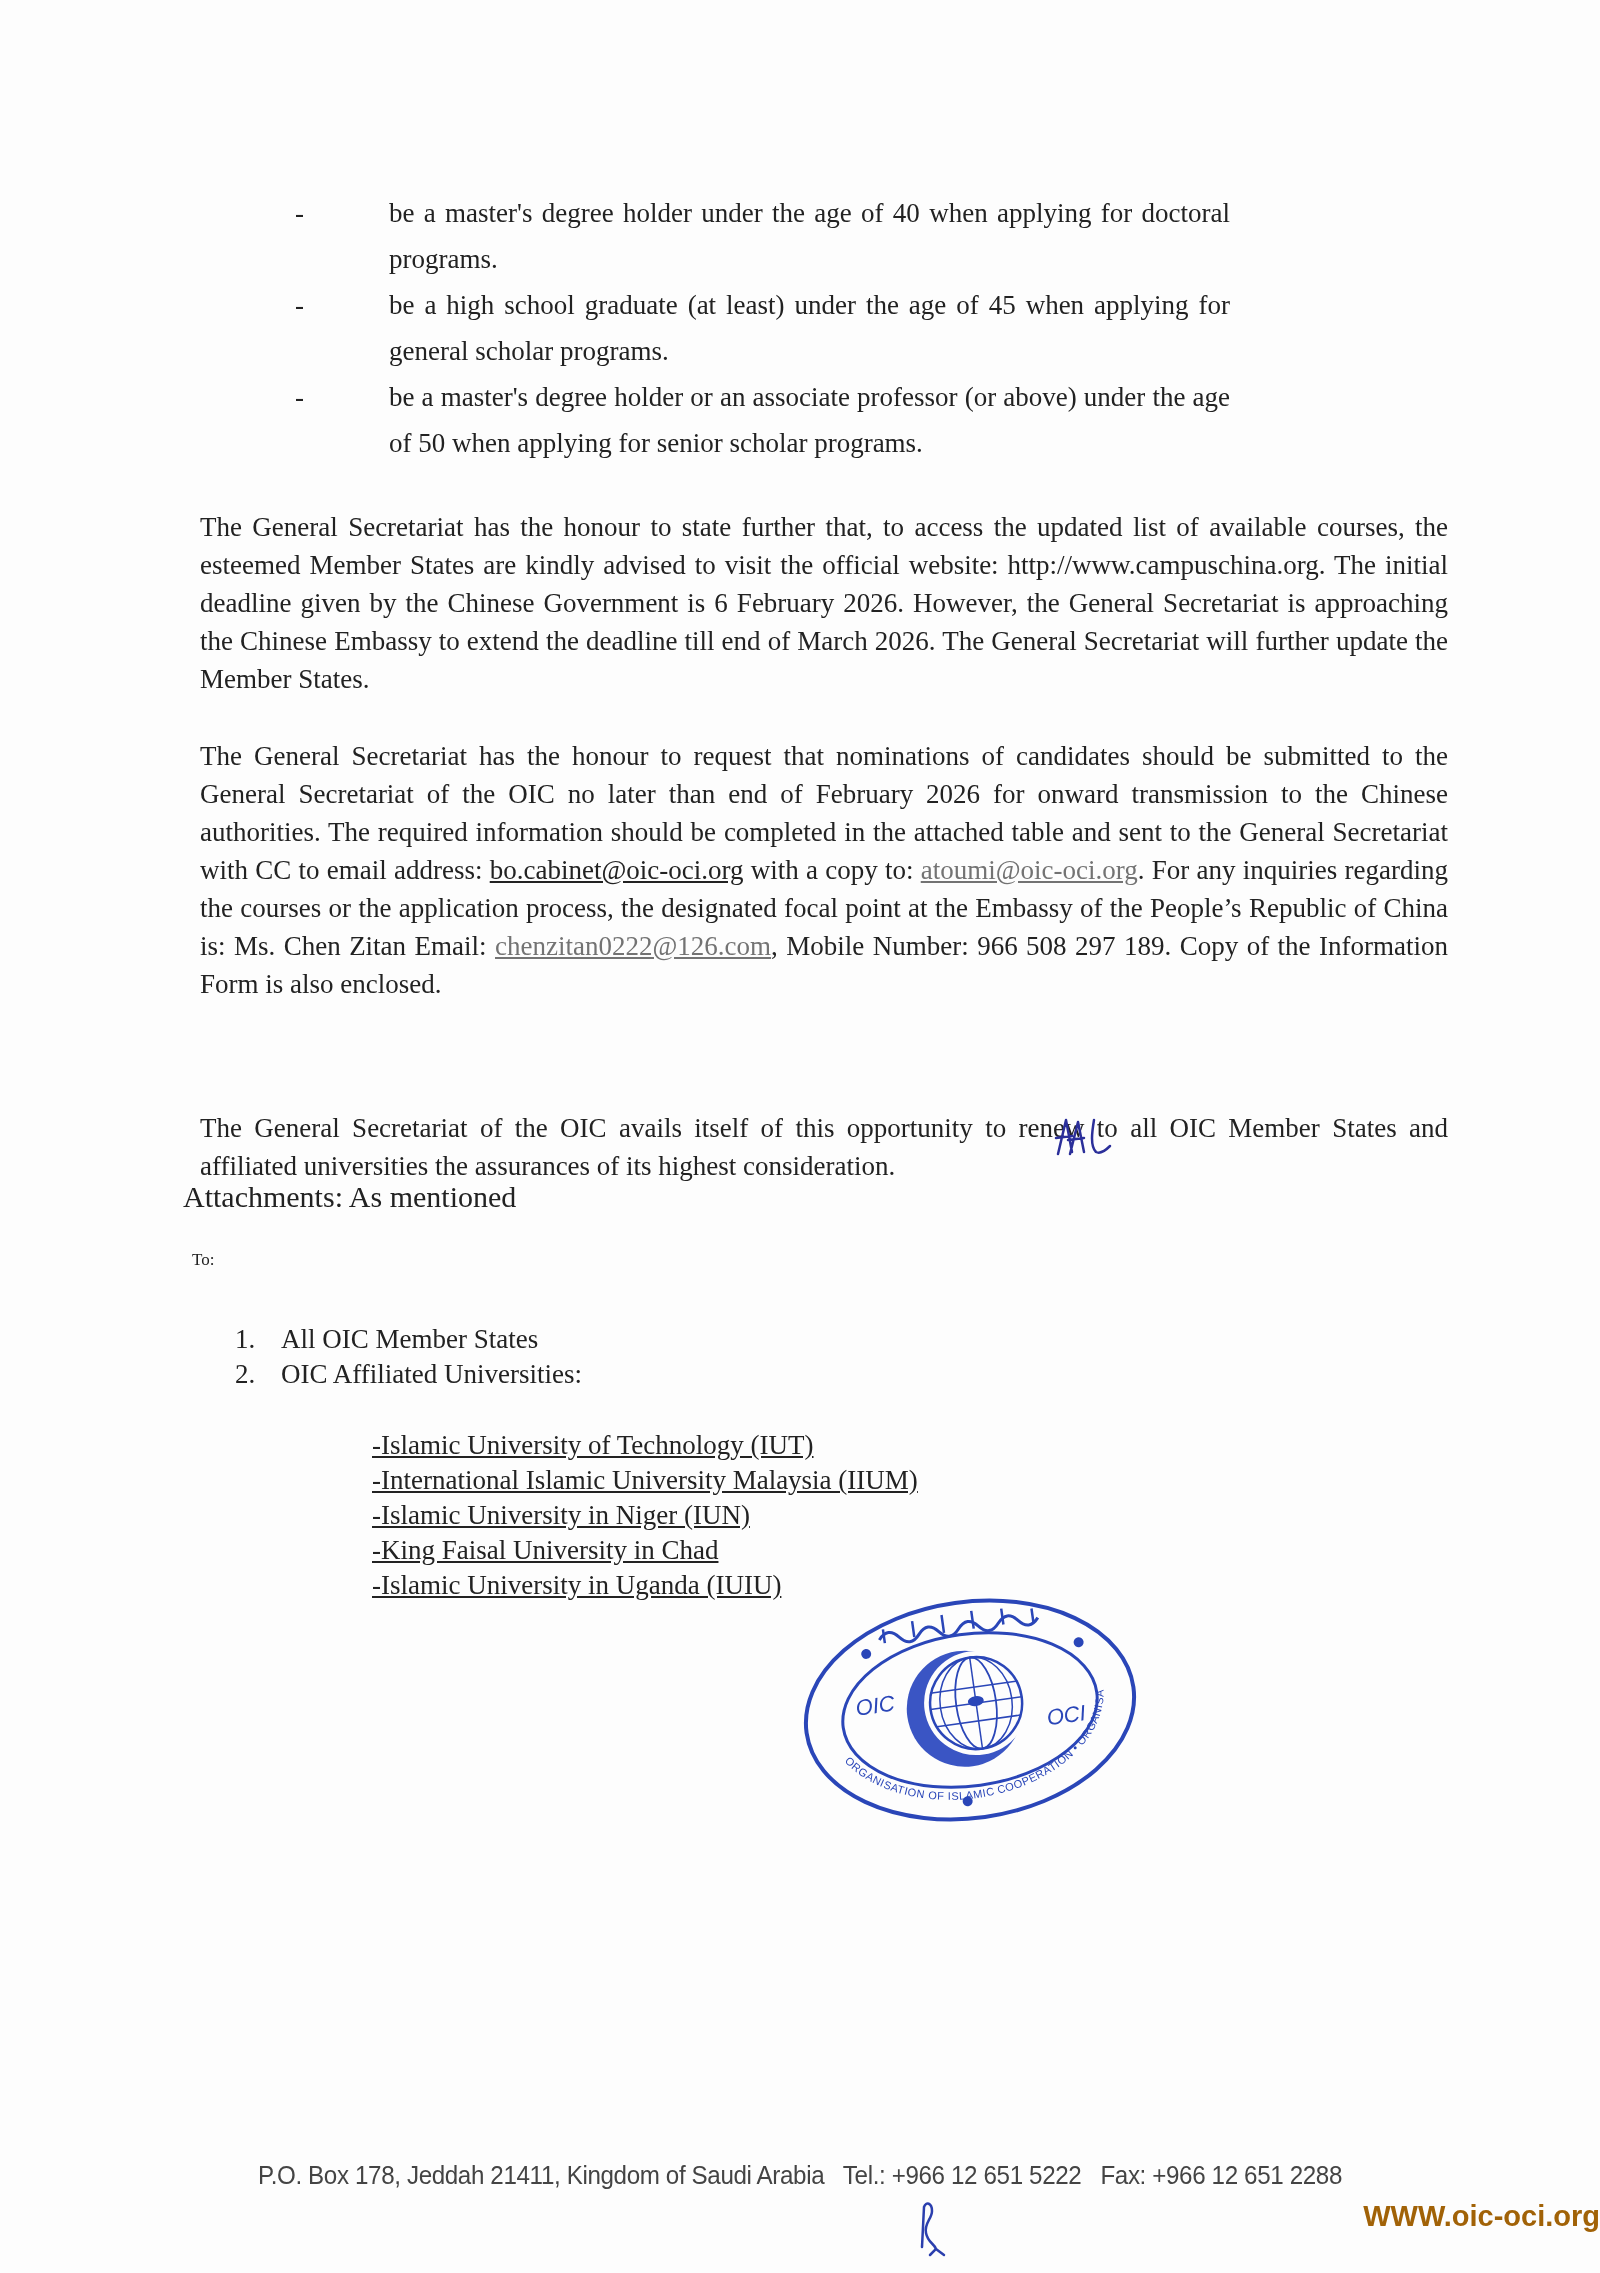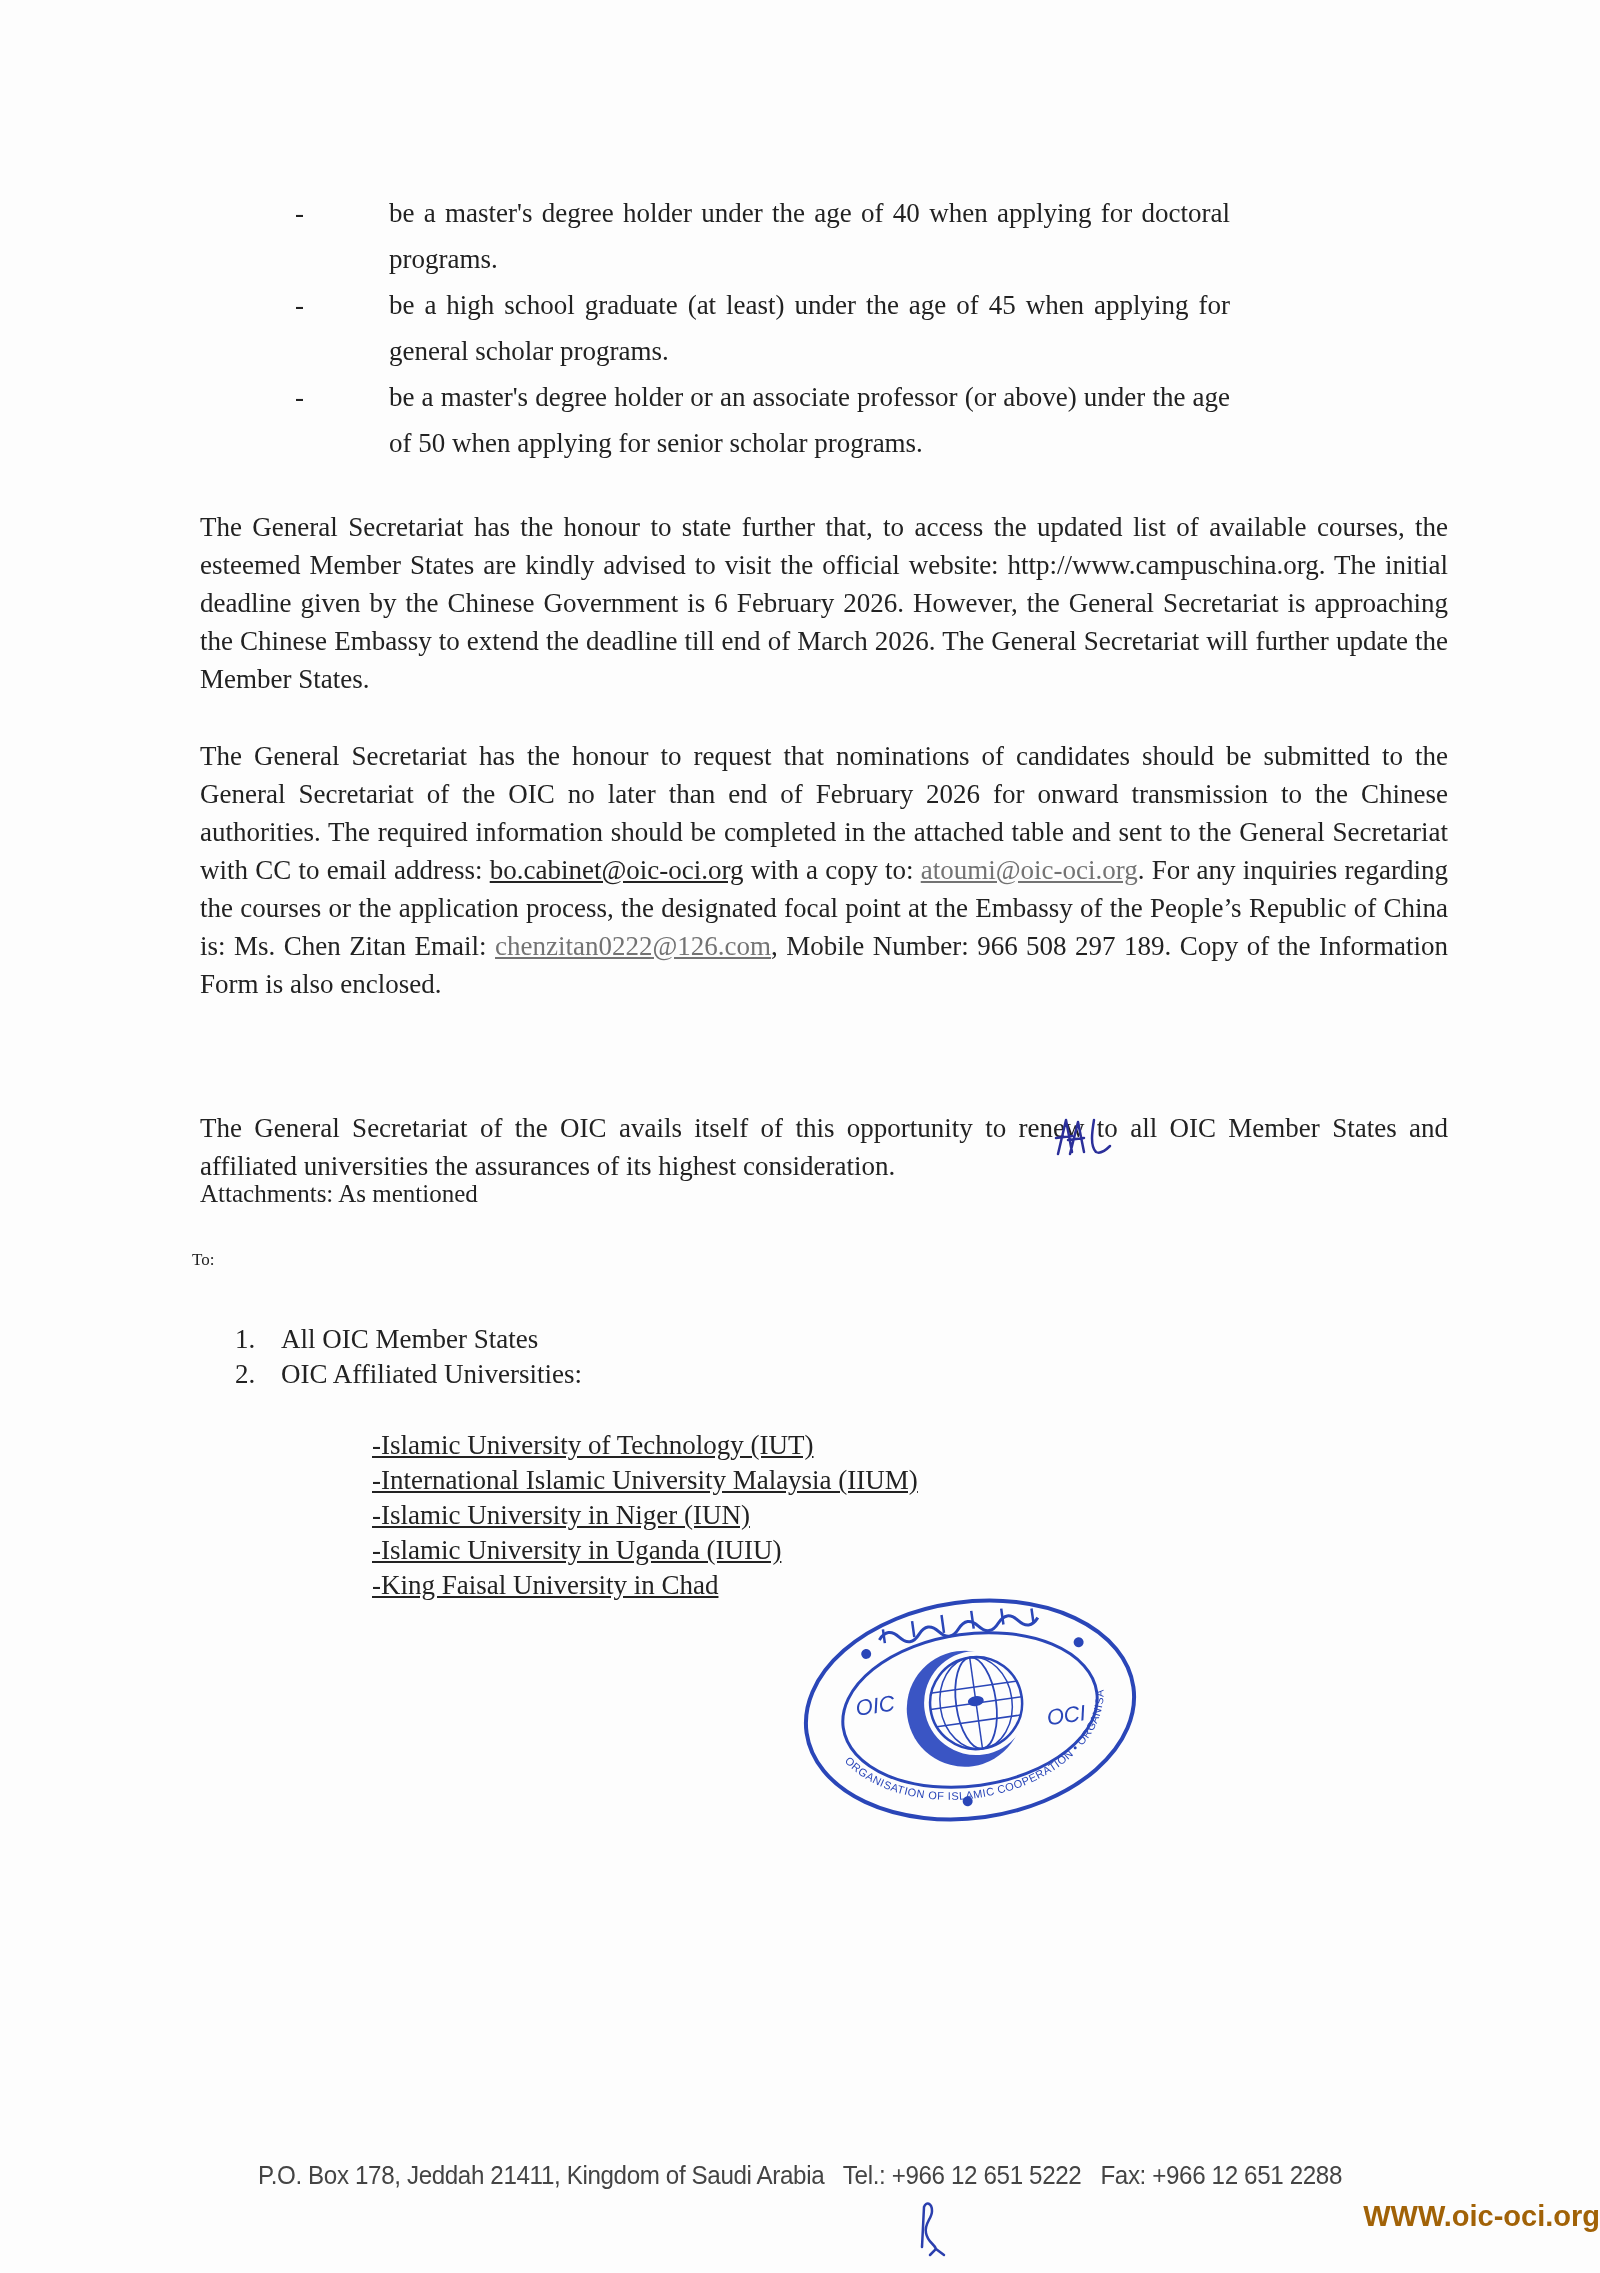--- a/index.html
+++ b/index.html
@@ -11,21 +11,21 @@
   .bullets { position: absolute; left: 295px; top: 190px; width: 935px; }
   .bullet { display: flex; }
   .bullet .dash { width: 94px; flex: none; font-size: 27px; line-height: 46px; }
   .bullet .btxt { text-align: justify; text-align-last: left; font-size: 27px; line-height: 46px; flex: 1; }
 
   .para { position: absolute; left: 192px; width: 1248px; text-align: justify; text-align-last: left;
           font-size: 27px; line-height: 38px; margin-left: 8px; }
   .p1 { top: 508px; }
   .p2 { top: 737px; }
   .p3 { top: 1109px; }
-  .attach { position: absolute; left: 200px; top: 1180px; font-size: 25px; }
+  .attach { position: absolute; left: 183px; top: 1180px; font-size: 30px; }
   .to { position: absolute; left: 192px; top: 1250px; font-size: 17px; }
   a.link { color: #737373; text-decoration: underline; }
   .ul { text-decoration: underline; }
 
   .numlist { position: absolute; left: 235px; top: 1322px; font-size: 27px; line-height: 35px; }
   .numlist .row { display: flex; }
   .numlist .num { width: 46px; flex: none; }
 
   .unis { position: absolute; left: 372px; top: 1428px; font-size: 27px; line-height: 35px; text-decoration: underline; }
 
@@ -84,22 +84,22 @@
     <div class="row">
       <span class="num">2.</span>
       <span>OIC Affiliated Universities:</span>
     </div>
   </div>
 
   <div class="unis">
     <div>-Islamic University of Technology (IUT)</div>
     <div>-International Islamic University Malaysia (IIUM)</div>
     <div>-Islamic University in Niger (IUN)</div>
+    <div>-King Faisal University in Chad</div>
     <div>-Islamic University in Uganda (IUIU)</div>
-    <div>-King Faisal University in Chad</div>
   </div>
 
   <svg class="stamp" viewBox="0 0 350 245">
     <defs>
       <path id="ringPath" d="M40 150 A140 95 0 0 0 310 120"></path>
     </defs>
     <g transform="rotate(-8 175 122)">
       <ellipse cx="175" cy="122" rx="165" ry="108" fill="none" stroke="#2a46b8" stroke-width="4"></ellipse>
       <ellipse cx="175" cy="122" rx="128" ry="76" fill="none" stroke="#2a46b8" stroke-width="3"></ellipse>
 

